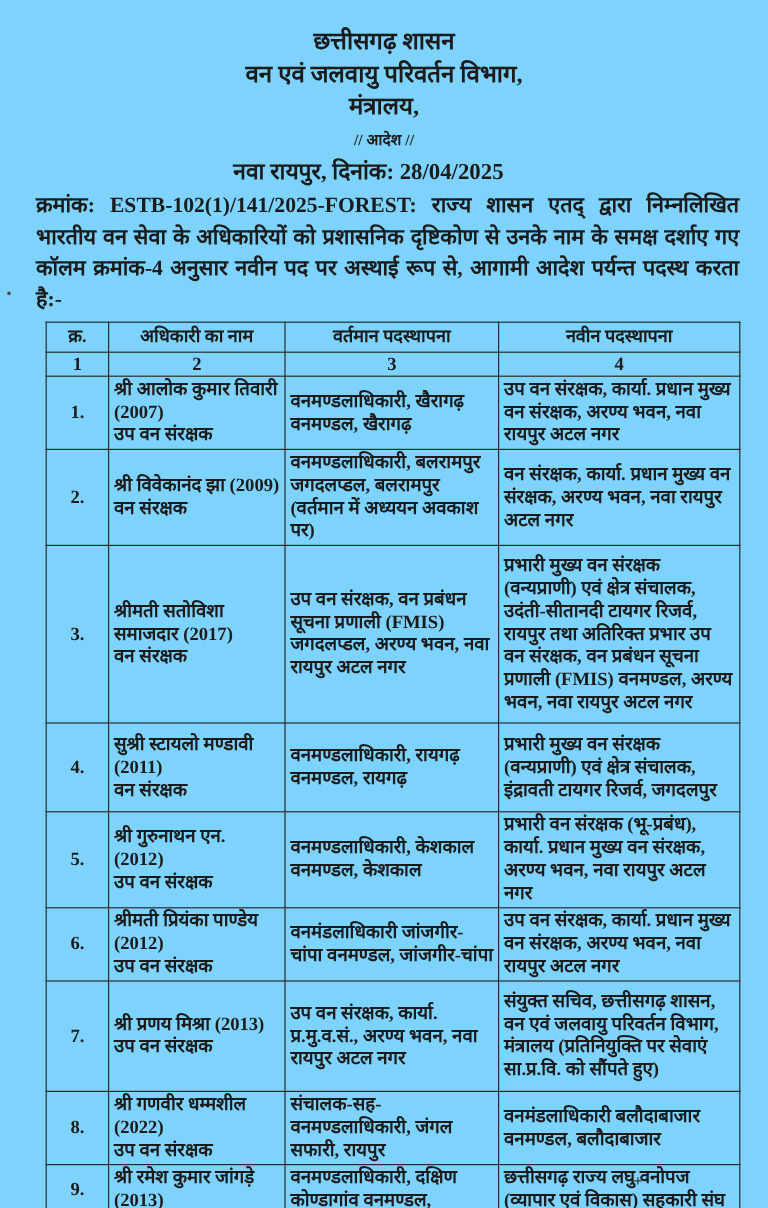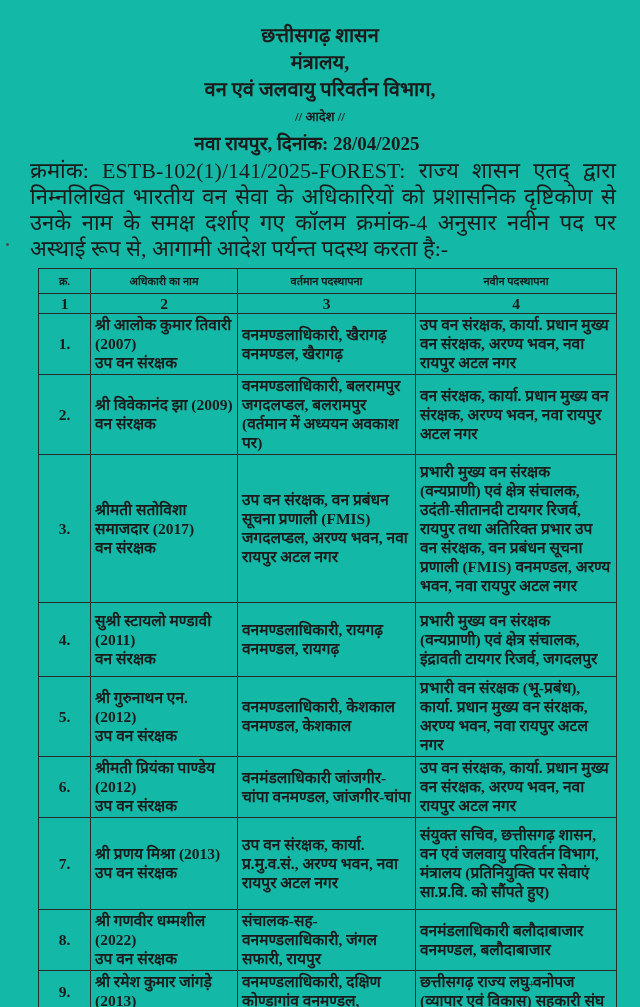--- a/index.html
+++ b/index.html
@@ -12,21 +12,21 @@
     height: 1007px;
     overflow: hidden;
     position: relative;
     font-family: "Liberation Serif", "DejaVu Serif", serif;
     color: #1b1b1b;
     -webkit-font-smoothing: antialiased;
   }
   .page {
     position: absolute;
     inset: 0;
-    background: #14b8a6;
+    background: #7dd3fc;
   }
   
   .letterhead {
     margin-top: 22px;
     text-align: center;
     font-weight: bold;
     font-size: 20px;
     line-height: 27px;
   }
   .order-marker {
@@ -41,22 +41,22 @@
     padding-right: 26px;
     text-align: center;
     font-weight: bold;
     font-size: 19px;
     line-height: 24px;
   }
   
   .order-body {
     margin: 2px 24px 6px 30px;
     text-align: justify;
-    font-weight: normal;
-    font-size: 22px;
+    font-weight: bold;
+    font-size: 18px;
     line-height: 26px;
   }
   
   table.posting {
     margin-left: 38px;
     width: 578px;
     border-collapse: collapse;
     table-layout: fixed;
     font-weight: bold;
   }
@@ -65,21 +65,21 @@
     border: 1.6px solid #2b2b2b;
     padding: 1px 4px 2px 4px;
     font-size: 15.5px;
     line-height: 19px;
     vertical-align: middle;
     white-space: pre-line;
     overflow: hidden;
   }
   table.posting th {
     text-align: center;
-    font-size: 11px;
+    font-size: 15px;
     padding: 2px 2px;
   }
   td.sno {
     text-align: center;
   }
   tr.nums td {
     text-align: center;
     white-space: normal;
     padding: 0 2px;
   }
@@ -113,22 +113,22 @@
     font-weight: bold;
   }
 </style>
 </head>
 <body>
 
 <div class="page">
 
   <div class="letterhead">
     <div>छत्तीसगढ़ शासन</div>
+    <div>वन एवं जलवायु परिवर्तन विभाग,</div>
     <div>मंत्रालय,</div>
-    <div>वन एवं जलवायु परिवर्तन विभाग,</div>
     <div class="order-marker">// आदेश //</div>
   </div>
 
   <div class="place-date">नवा रायपुर, दिनांक:  28/04/2025</div>
 
   <p class="order-body">क्रमांक: ESTB-102(1)/141/2025-FOREST: राज्य शासन एतद् द्वारा निम्नलिखित भारतीय वन सेवा के अधिकारियों को प्रशासनिक दृष्टिकोण से उनके नाम के समक्ष दर्शाए गए कॉलम क्रमांक-4 अनुसार नवीन पद पर अस्थाई रूप से, आगामी आदेश पर्यन्त पदस्थ करता है:-</p>
 
   <table class="posting">
     <colgroup>
       <col style="width:52px">

